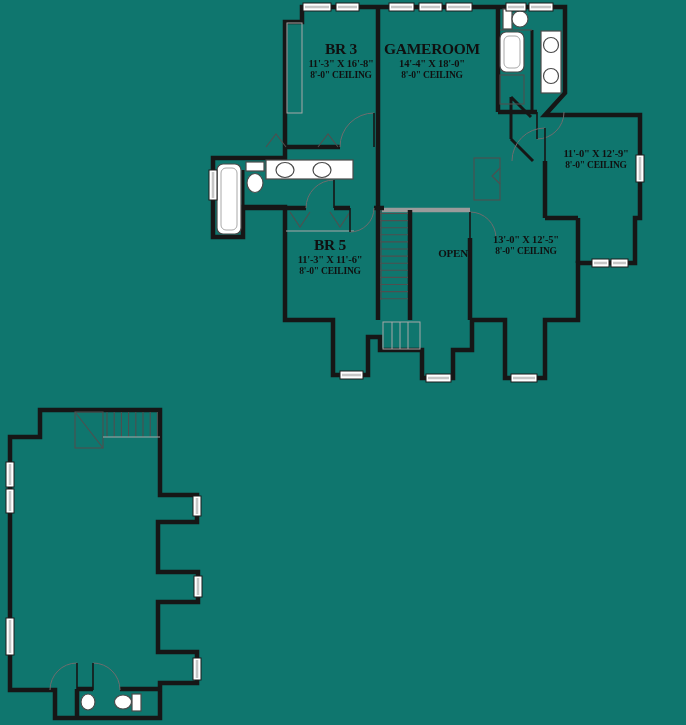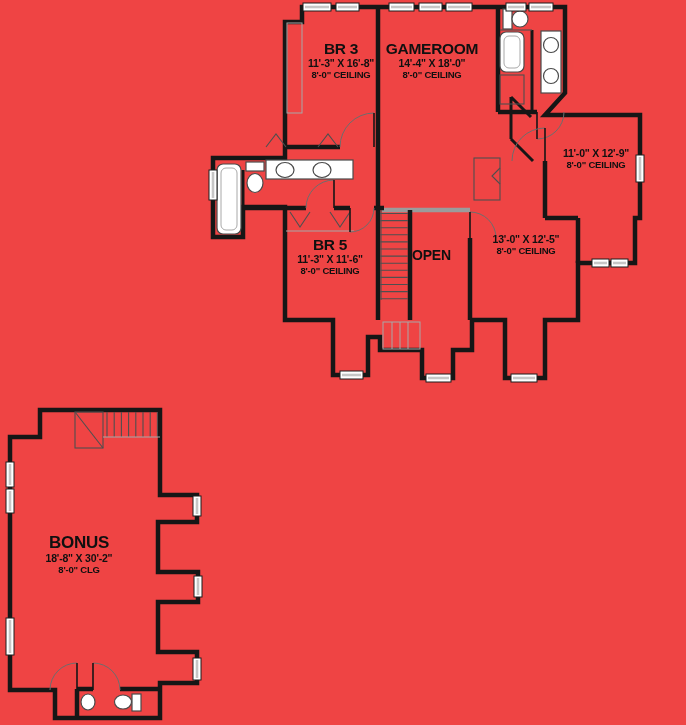--- a/index.html
+++ b/index.html
@@ -1,36 +1,36 @@
 <!DOCTYPE html>
 <html><head>
 <meta charset="utf-8">
 <style>
   html,body{margin:0;padding:0;background:#fff;}
-  .stage{position:relative;width:686px;height:725px;background:#ef4444;overflow:hidden;
-         font-family:Liberation Sans, sans-serif;color:#101010;}
+  .stage{position:relative;width:686px;height:725px;background:#0f766e;overflow:hidden;
+         font-family:Liberation Serif, serif;color:#101010;}
   .plansvg{position:absolute;left:0;top:0;}
   
   .w   {stroke:#161616;stroke-width:4.5;fill:none;stroke-linejoin:miter;stroke-linecap:butt;}
   .w3  {stroke:#161616;stroke-width:3;fill:none;}
   .rail{stroke:#9b9b9b;stroke-width:4.5;fill:none;}
   .t   {stroke:#4f4f4f;stroke-width:1.1;fill:none;}
   .tg  {stroke:#a8a8a8;stroke-width:1;fill:none;}
   .arc {stroke:#6d6d6d;stroke-width:1;fill:none;}
   .leaf{stroke:#161616;stroke-width:1.6;fill:none;}
   .fx  {stroke:#4a4a4a;stroke-width:1.2;fill:#fff;}
   .wino{fill:#fff;stroke:#1d1d1d;stroke-width:1;}
   .wini{fill:#c6c6c6;stroke:none;}
   
   .room-label{position:absolute;text-align:center;line-height:1.12;}
   .rname{font-weight:bold;font-size:15.5px;letter-spacing:-0.3px;}
   .rname-lg{font-size:17px;}
   .rdims{font-weight:bold;font-size:10.5px;letter-spacing:-0.2px;margin-top:1px;}
   .rceil{font-weight:bold;font-size:9.5px;letter-spacing:-0.2px;}
-  .open-label{position:absolute;font-weight:bold;font-size:14px;letter-spacing:-0.2px;text-align:left;}
+  .open-label{position:absolute;font-weight:bold;font-size:11px;letter-spacing:-0.2px;text-align:right;}
 </style>
 </head>
 <body>
 
 <div class="stage">
 
 <svg class="plansvg" width="686" height="725" viewBox="0 0 686 725">
 
   <g>
 
@@ -245,19 +245,14 @@
   <div class="rceil">8'-0" CEILING</div>
 </div>
 
 <div class="room-label" style="left:456px;top:233px;width:140px;">
   <div class="rdims">13'-0" X 12'-5"</div>
   <div class="rceil">8'-0" CEILING</div>
 </div>
 
 <div class="open-label" style="left:412px;top:247px;width:56px;">OPEN</div>
 
-<div class="room-label" style="left:9px;top:533px;width:140px;">
-  <div class="rname rname-lg">BONUS</div>
-  <div class="rdims">18'-8" X 30'-2"</div>
-  <div class="rceil">8'-0" CLG</div>
-</div>
 
 </div>
 
 </body></html>

